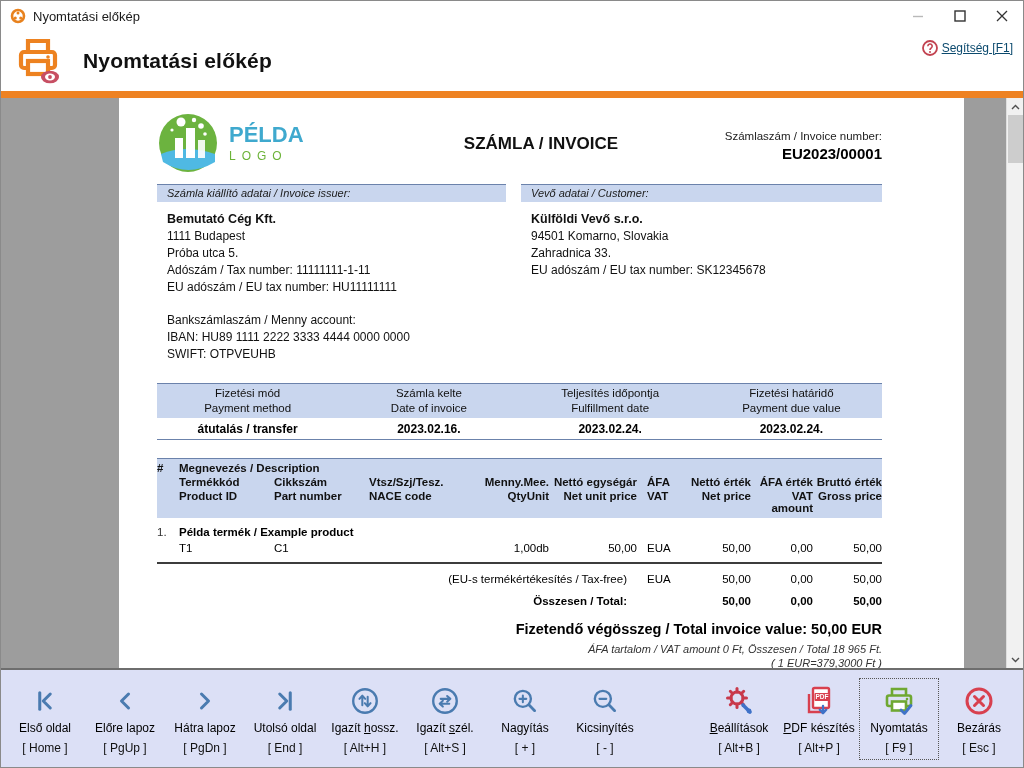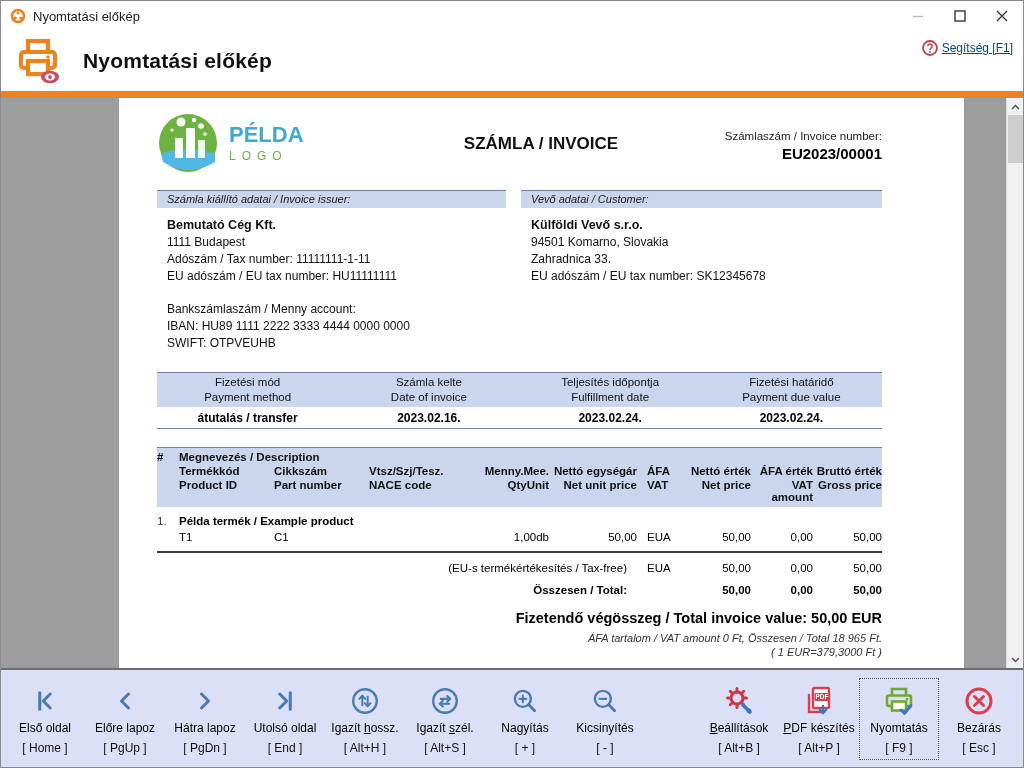--- a/index.html
+++ b/index.html
@@ -34,21 +34,21 @@
   
   .inv-header { display:flex; align-items:flex-start; }
   .logo-block { display:flex; align-items:center; gap:10px; width:268px; }
   .logo-words .l1 { color:#3FA9CE; font-weight:bold; font-size:22px; line-height:22px; }
   .logo-words .l2 { color:#6CB338; font-size:12px; letter-spacing:6px; margin-top:3px; }
   .inv-title { flex:1; text-align:center; font-size:17px; font-weight:bold; margin-top:24px; color:#111; }
   .inv-num { width:225px; text-align:right; margin-top:20px; }
   .inv-num .lbl { font-size:11.5px; color:#222; }
   .inv-num .num { font-size:15px; font-weight:bold; margin-top:3px; color:#000; }
 
-  .two-col { display:flex; gap:15px; margin-top:14px; }
+  .two-col { display:flex; gap:15px; margin-top:8px; }
   .col-l { width:349px; } .col-r { flex:1; }
   .band { background:#c9d6ee; border-top:1px solid #6b82ab; font-style:italic; font-size:11px; color:#1a1a1a; padding:2px 0 3px 10px; }
   .party { padding:9px 0 0 10px; font-size:12px; line-height:17px; color:#111; }
   .party .pname { font-weight:bold; font-size:12.5px; }
 
   .bank { margin-top:16px; padding-left:10px; font-size:12px; line-height:17px; color:#111; }
 
   .pay { margin-top:20px; }
   .pay .hdr { background:#c9d6ee; border-top:1px solid #6b82ab; display:grid; grid-template-columns:25% 25% 25% 25%; text-align:center; font-size:11.5px; color:#111; padding:3px 0 4px; row-gap:3px; }
   .pay .vals { display:grid; grid-template-columns:25% 25% 25% 25%; text-align:center; font-size:12px; font-weight:bold; padding:4px 0 3px; border-bottom:1px solid #6b82ab; color:#000; }
@@ -169,20 +169,21 @@
           <div class="num">EU2023/00001</div>
         </div>
       </div>
 
       <div class="two-col">
         <div class="col-l">
           <div class="band">Számla kiállító adatai / Invoice issuer:</div>
           <div class="party">
             <div class="pname">Bemutató Cég Kft.</div>
             <div>1111 Budapest</div>
+            <div>Próba utca 5.</div>
             <div>Adószám / Tax number: 11111111-1-11</div>
             <div>EU adószám / EU tax number: HU11111111</div>
           </div>
         </div>
         <div class="col-r">
           <div class="band">Vevő adatai / Customer:</div>
           <div class="party">
             <div class="pname">Külföldi Vevő s.r.o.</div>
             <div>94501 Komarno, Slovakia</div>
             <div>Zahradnica 33.</div>

